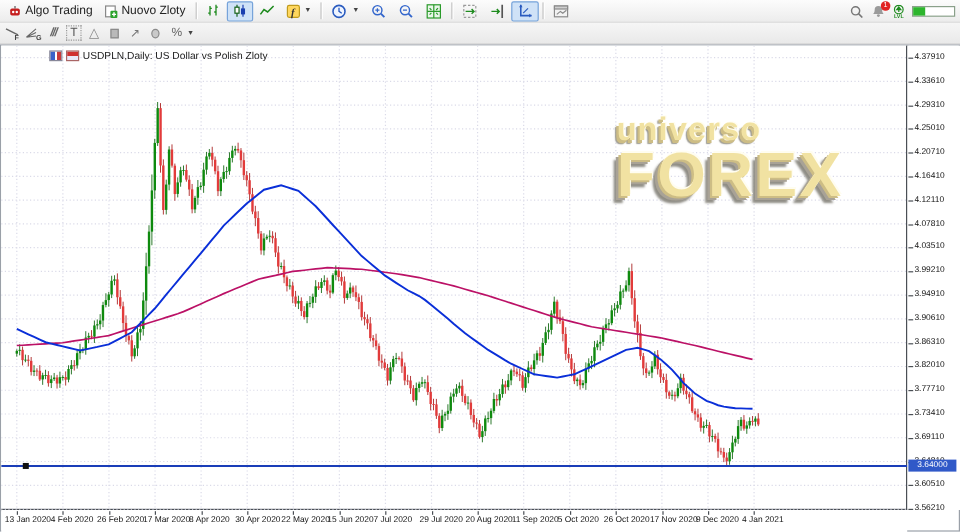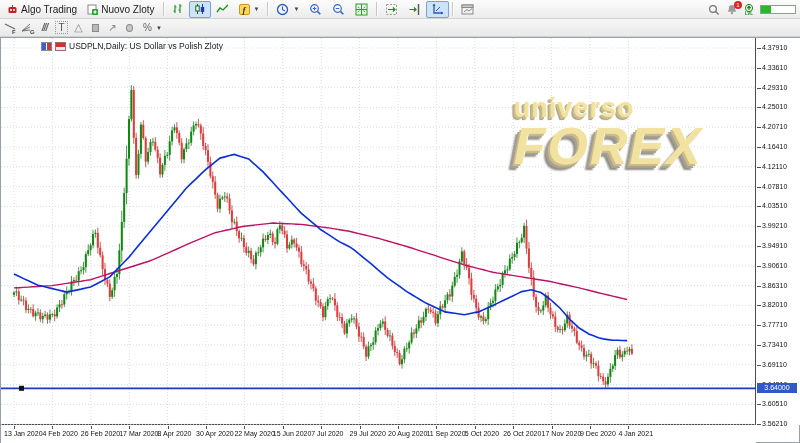--- a/index.html
+++ b/index.html
@@ -36,21 +36,21 @@
                font-size:8.5px; color:#1a1a1a; z-index:5;margin-left:36px; }
   .mini-ico { width:11px; height:9px; display:inline-block; border:1px solid #889; }
   #mini1 { background:linear-gradient(90deg,#3a62c8 40%,#fff 40%,#fff 60%,#c83a3a 60%); }
   #mini2 { background:linear-gradient(#d03030 50%,#e8e8f8 50%); border-color:#a66; }
   
   #wmark { position:absolute; top:55px; right:52px; text-align:left; z-index:1;
            color:#f1e2a2; user-select:none; }
   #wm1 { font-weight:bold; font-size:27px; letter-spacing:1px;
          text-shadow:1px -1px 0 #fffdf0,-2px 2px 0 #cdbd85,-3px 3px 1px #9c9a90; }
   #wm2 { font-weight:bold; font-size:52px; line-height:44px; letter-spacing:2px;
-         text-shadow:1px -1px 0 #fffdf0,-2px 2px 0 #cdbd85,-4px 4px 0 #a8a296,-6px 6px 2px #8f8d85;font-style:italic; }
+         text-shadow:1px -1px 0 #fffdf0,-2px 2px 0 #cdbd85,-4px 4px 0 #a8a296,-6px 6px 2px #8f8d85; }
   
   #yaxis { position:absolute; top:0; left:756px; width:44px; height:387px; background:#fff; }
   .ylab { position:absolute; left:5px; font-size:7px; color:#111; white-space:nowrap; }
   .ylab::before { content:""; position:absolute; left:-5px; top:4px; width:4px; height:1px; background:#4a4f55; }
   #cpl { position:absolute; left:0; width:40px; height:10px; background:#3059c8; color:#fff;
          font-size:7px; line-height:10px; text-align:center; z-index:3; }
   #xaxis { position:absolute; top:388px; left:0; width:755px; height:18px; background:#fff; }
   .xlab { position:absolute; top:4px; font-size:7px; color:#111; white-space:nowrap; }
   .xlab::before { content:""; position:absolute; left:10px; top:-4px; width:1px; height:3px; background:#4a4f55; }
 </style>

